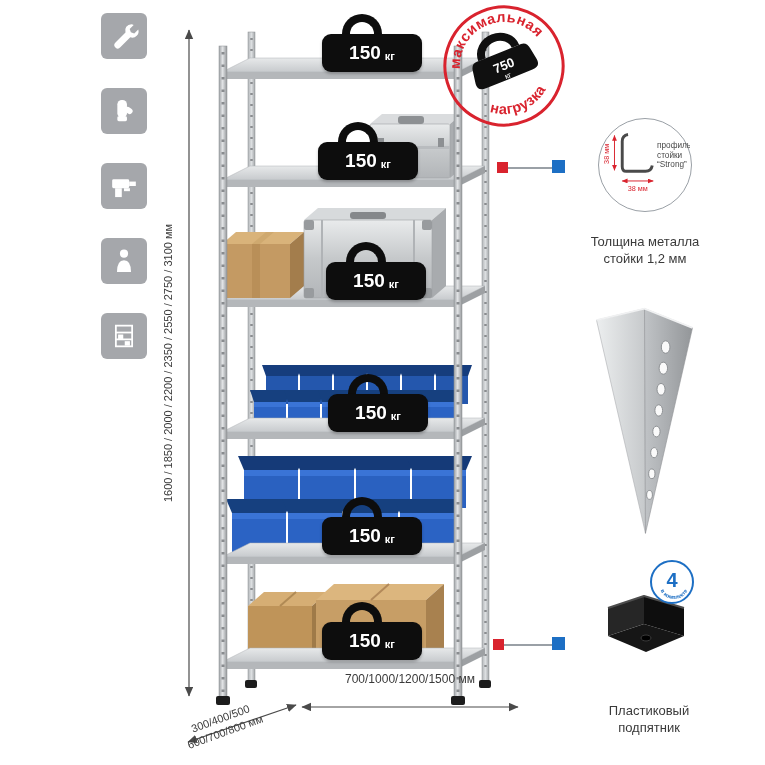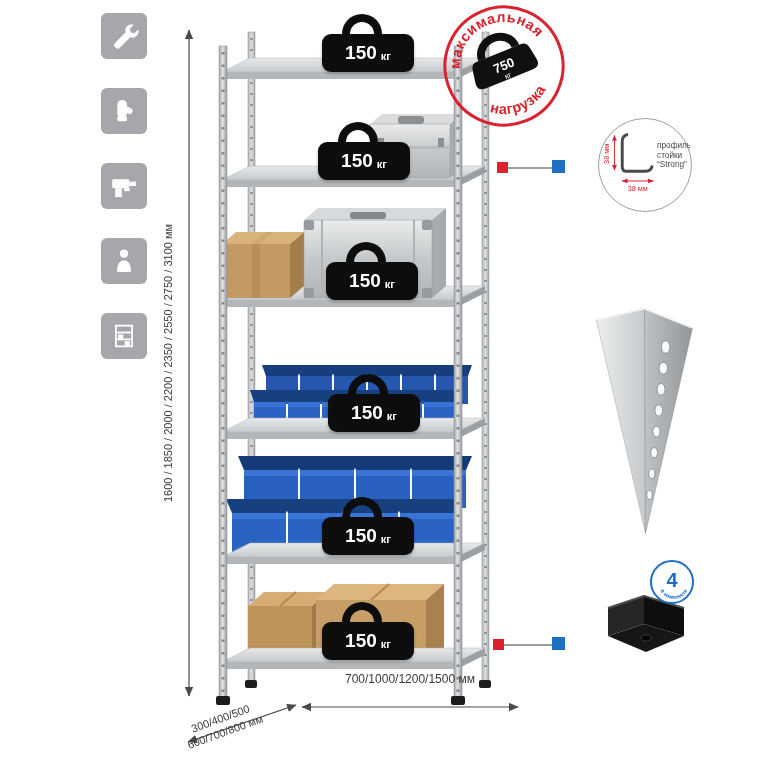--- a/index.html
+++ b/index.html
@@ -8,21 +8,21 @@
 
   .icon-box { position:absolute; left:101px; width:46px; height:46px; background:#a5a7ab; border-radius:6px;
               display:flex; align-items:center; justify-content:center; }
 
   .abs { position:absolute; }
 
   
   .badge { position:absolute; width:96px; height:58px; }
   .badge-handle { position:absolute; left:20px; top:0; width:40px; height:26px;
                   border:8px solid #0d0d0d; border-bottom:none; border-radius:20px 20px 0 0; }
-  .badge-body { position:absolute; left:0; bottom:0; width:92px; height:38px; background:#0d0d0d;
+  .badge-body { position:absolute; left:0; bottom:0; width:100px; height:38px; background:#0d0d0d;
                 border-radius:9px; display:flex; align-items:center; justify-content:center; gap:4px;
                 box-shadow:0 2px 3px rgba(0,0,0,.25); }
   .badge-val { color:#fff; font-weight:bold; font-size:19px; }
   .badge-unit { color:#fff; font-weight:bold; font-size:11px; margin-top:5px; }
 
   .marker-line { position:absolute; height:2px; background:#9aa0a6; }
   .sq-red { position:absolute; width:11px; height:11px; background:#d9232e; }
   .sq-blue { position:absolute; width:13px; height:13px; background:#1d6fc4; }
 
   .callout-circle { position:absolute; width:94px; height:94px; border-radius:50%;
@@ -390,20 +390,24 @@
       </g>
       <line x1="16" y1="17" x2="16" y2="53" stroke="#d9232e" stroke-width="1" marker-start="url(#arrRed)" marker-end="url(#arrRed)"></line>
       <text transform="rotate(-90 10 36)" x="10" y="36" font-size="7.5" fill="#d9232e" text-anchor="middle">38 мм</text>
       <line x1="24" y1="64" x2="56" y2="64" stroke="#d9232e" stroke-width="1" marker-start="url(#arrRed)" marker-end="url(#arrRed)"></line>
       <text x="40" y="74" font-size="7.5" fill="#d9232e" text-anchor="middle">38 мм</text>
       <text x="60" y="30" font-size="8.5" fill="#4a4a4a">профиль</text>
       <text x="60" y="40" font-size="8.5" fill="#4a4a4a">стойки</text>
       <text x="60" y="50" font-size="8.5" fill="#4a4a4a">“Strong”</text>
     </svg>
   </div>
+  <div class="caption" style="left:572px;top:234px;width:146px">
+    <div>Толщина металла</div>
+    <div>стойки 1,2 мм</div>
+  </div>
 
   <svg class="abs" style="left:585px;top:298px" width="120" height="245" viewBox="0 0 125 245">
     <polygon points="12,18 62,6 63,240" fill="url(#gAngL)" stroke="#a9acaf" stroke-width="0.6"></polygon>
     <polygon points="62,6 112,26 63,240" fill="url(#gAngR)" stroke="#8d9093" stroke-width="0.6"></polygon>
     <polyline points="12,18 62,6 112,26" fill="none" stroke="#f0f1f2" stroke-width="2"></polyline>
     <g>
       <ellipse cx="84" cy="46" rx="4.5" ry="6.5" fill="#fafafa" stroke="#8b8e91"></ellipse>
       <ellipse cx="81.6" cy="68" rx="4.4" ry="6.3" fill="#fafafa" stroke="#8b8e91"></ellipse>
       <ellipse cx="79.2" cy="90" rx="4.2" ry="6.1" fill="#fafafa" stroke="#8b8e91"></ellipse>
       <ellipse cx="76.8" cy="112" rx="4" ry="5.9" fill="#fafafa" stroke="#8b8e91"></ellipse>
@@ -423,20 +427,24 @@
   </svg>
   <div class="badge4">
     <svg width="44" height="44" viewBox="0 0 44 44">
       <path id="ringPath" d="M7,22 A15,15 0 0 0 37,22" fill="none"></path>
       <text font-size="5.5" fill="#1d6fc4" font-weight="bold">
         <textPath href="#ringPath" startOffset="50%" text-anchor="middle">в комплекте</textPath>
       </text>
     </svg>
     <span class="badge4-num">4</span>
   </div>
+  <div class="caption" style="left:574px;top:703px;width:150px">
+    <div>Пластиковый</div>
+    <div>подпятник</div>
+  </div>
 
   <svg class="abs" style="left:296px;top:701px" width="228" height="12">
     <line x1="6" y1="6" x2="222" y2="6" stroke="#4a4a4a" stroke-width="1.2" marker-start="url(#arr)" marker-end="url(#arr)"></line>
   </svg>
   <div class="dim-label width-label">700/1000/1200/1500 мм</div>
 
   <svg class="abs" style="left:183px;top:698px" width="118" height="50">
     <line x1="5" y1="44" x2="113" y2="7" stroke="#4a4a4a" stroke-width="1.2" marker-start="url(#arr)" marker-end="url(#arr)"></line>
   </svg>
   <div class="dim-label depth-label">

